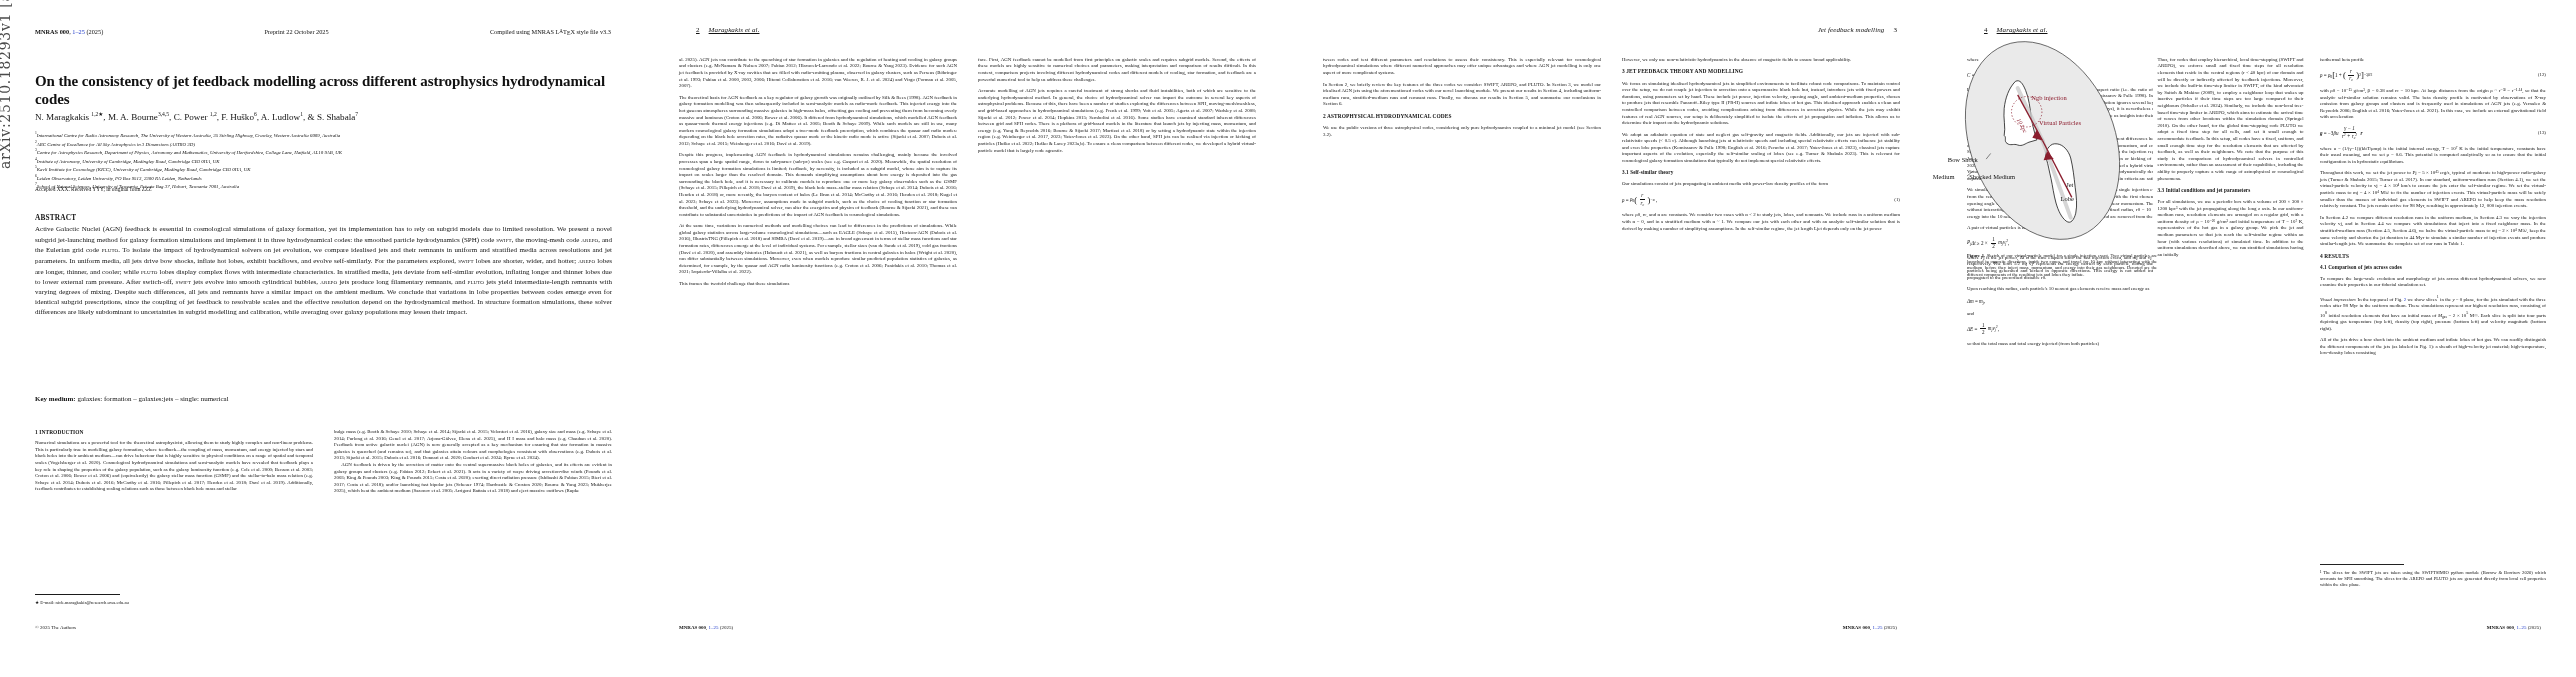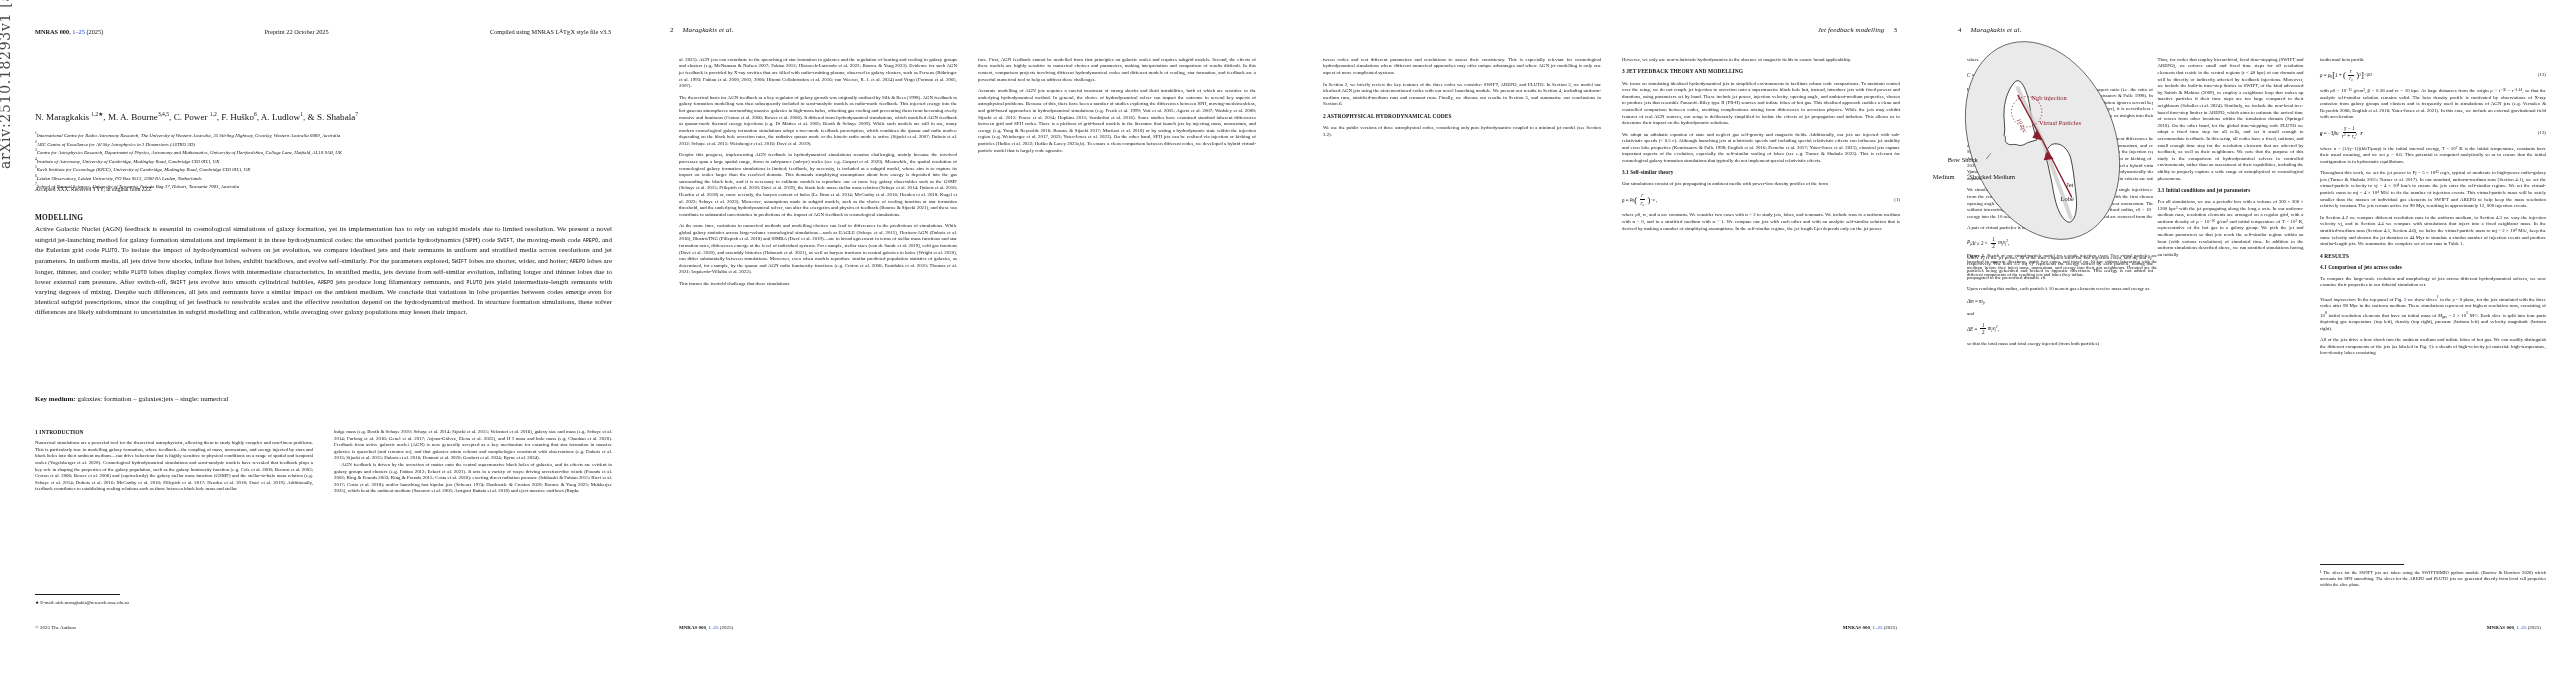--- a/index.html
+++ b/index.html
@@ -15,21 +15,21 @@
   
   .page{position:absolute;top:0;height:677px;background:#ffffff;overflow:hidden;}
   .p1{left:0;    width:644px;}
   .p2{left:644px;width:644px;}
   .p3{left:1288px;width:644px;}
   .p4{left:1932px;width:644px;}
 
   
   .runhead{position:absolute;top:26px;font-size:7px;letter-spacing:0.1px;white-space:nowrap;}
   .runhead .it{font-style:italic;}
-  .runhead.left{left:26px;}
+  .runhead.left{left:52px;text-decoration:underline;}
   .runhead.right{right:35px;}
   .runhead .num{font-style:normal;margin:0 0 0 9px;}
   .runhead .numl{font-style:normal;margin:0 9px 0 0;}
 
   
   .masthead{position:absolute;top:28px;left:35px;width:576px;font-size:6.3px;
             display:flex;justify-content:space-between;white-space:nowrap;}
   .masthead b{font-weight:700;}
   .lnk{color:#1a36c8;}
 
@@ -100,55 +100,56 @@
   .fig svg{display:block;}
   .figcap{position:absolute;left:1967px;top:253px;width:190px;font-size:4.6px;
           line-height:1.35;text-align:justify;}
   .figcap b{font-weight:700;}
 
   .footsep{position:absolute;left:0;top:0;width:84px;height:0.6px;background:#222;}
   .fnbox{position:absolute;font-size:4.6px;line-height:1.33;text-align:justify;}
 
   .it{font-style:italic;}
   .bold{font-weight:700;}
-  .sc{font-variant:small-caps;font-size:1.06em;letter-spacing:0.1px;font-family:Liberation Mono, monospace;}
+  .sc{font-variant:small-caps;font-size:1.06em;letter-spacing:0.1px;}
 </style>
 </head>
 <body>
 
 <div class="sheet">
 
   <div class="page p1 pg">
 
     <div class="masthead">
       <span><b>MNRAS</b> <b>000</b>, <span class="lnk">1–25</span> (2025)</span>
       <span>Preprint 22 October 2025</span>
       <span>Compiled using MNRAS L<span style="font-size:.82em;vertical-align:.25em">A</span>T<span style="font-size:.9em;vertical-align:-.18em">E</span>X style file v3.3</span>
     </div>
 
     <div class="spine">arXiv:2510.18293v1  [astro-ph.GA]  21 Oct 2025</div>
 
+    <h1 class="title">On the consistency of jet feedback modelling across different astrophysics hydrodynamical codes</h1>
 
     <div class="authors">
       N. Maragkakis <sup>1,2★</sup>, M. A. Bourne<sup>3,4,5</sup>, C. Power <sup>1,2</sup>, F. Huško<sup>6</sup>, A. Ludlow<sup>1</sup>, &amp; S. Shabala<sup>7</sup>
     </div>
 
     <div class="affil">
       <div><sup>1</sup>International Centre for Radio Astronomy Research, The University of Western Australia, 35 Stirling Highway, Crawley, Western Australia 6009, Australia</div>
       <div><sup>2</sup>ARC Centre of Excellence for All Sky Astrophysics in 3 Dimensions (ASTRO 3D)</div>
       <div><sup>3</sup>Centre for Astrophysics Research, Department of Physics, Astronomy and Mathematics, University of Hertfordshire, College Lane, Hatfield, AL10 9AB, UK</div>
       <div><sup>4</sup>Institute of Astronomy, University of Cambridge, Madingley Road, Cambridge CB3 0HA, UK</div>
       <div><sup>5</sup>Kavli Institute for Cosmology (KICC), University of Cambridge, Madingley Road, Cambridge CB3 0HA, UK</div>
       <div><sup>6</sup>Leiden Observatory, Leiden University, PO Box 9513, 2300 RA Leiden, Netherlands</div>
       <div><sup>7</sup>School of Natural Sciences, University of Tasmania, Private Bag 37, Hobart, Tasmania 7001, Australia</div>
     </div>
 
     <div class="accepted">Accepted XXX. Received YYY; in original form ZZZ</div>
 
-    <div class="abs-h">MODELLING</div>
+    <div class="abs-h">ABSTRACT</div>
     <div class="abstract">
       Active Galactic Nuclei (AGN) feedback is essential in cosmological simulations of galaxy formation, yet its
       implementation has to rely on subgrid models due to limited resolution. We present a novel subgrid jet-launching
       method for galaxy formation simulations and implement it in three hydrodynamical codes: the smoothed particle
       hydrodynamics (SPH) code <span class="sc">swift</span>, the moving-mesh code <span class="sc">arepo</span>, and the
       Eulerian grid code <span class="sc">pluto</span>. To isolate the impact of hydrodynamical solvers on jet evolution,
       we compare idealised jets and their remnants in uniform and stratified media across resolutions and jet parameters.
       In uniform media, all jets drive bow shocks, inflate hot lobes, exhibit backflows, and evolve self-similarly. For
       the parameters explored, <span class="sc">swift</span> lobes are shorter, wider, and hotter; <span class="sc">arepo</span>
       lobes are longer, thinner, and cooler; while <span class="sc">pluto</span> lobes display complex flows with

